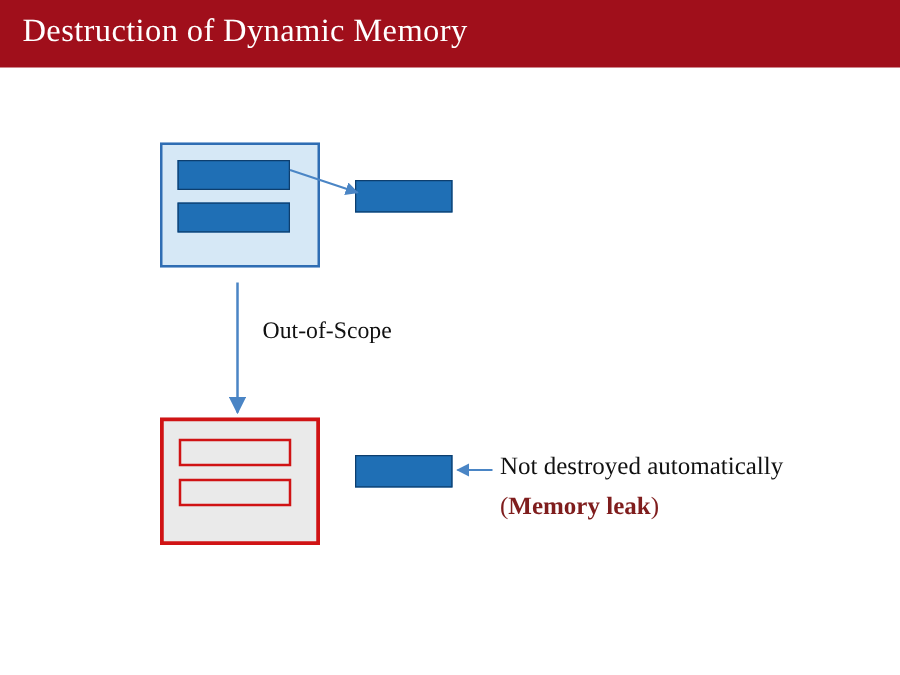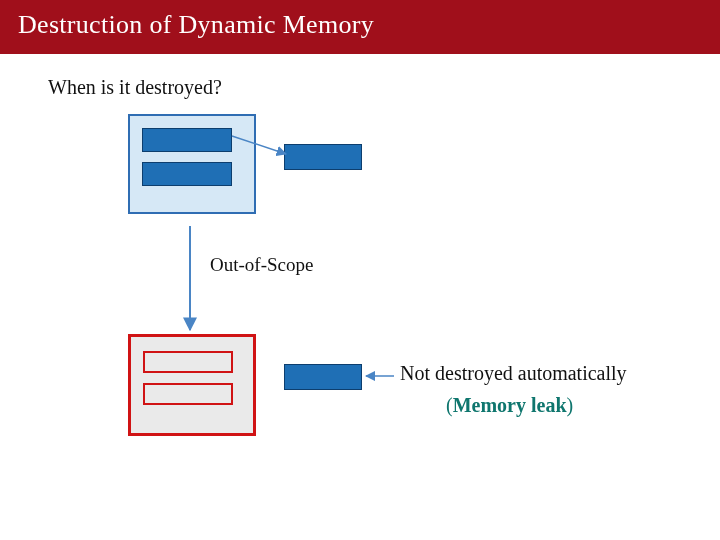--- a/index.html
+++ b/index.html
@@ -25,35 +25,34 @@
   
   .scope2 { position: absolute; left: 128px; top: 280px; width: 128px; height: 102px; background: #eaeaea; border: 3px solid #d01314; }
   .scope2 .out { position: absolute; width: 90px; height: 22px; border: 2px solid #d01314; background: transparent; }
   .scope2 .outA { left: 12px; top: 14px; }
   .scope2 .outB { left: 12px; top: 46px; }
 
   
   .heap2 { position: absolute; left: 284px; top: 310px; width: 78px; height: 26px; background: #1f6fb5; border: 1px solid #0d3e6e; }
 
   .note  { position: absolute; left: 400px; top: 308px; font-size: 20px; color: #111; }
-  .leak  { position: absolute; left: 400px; top: 340px; font-size: 20px; color: #0f766e; margin-left: 46px; }
+  .leak  { position: absolute; left: 400px; top: 340px; font-size: 20px; color: #7f1d1d; }
   .leak b { font-weight: 700; }
 
   svg.overlay { position: absolute; left: 0; top: 0; pointer-events: none; }
 </style>
 </head>
 <body>
 
 <div class="slide">
   <div class="header">
     <h1>Destruction of Dynamic Memory</h1>
   </div>
 
   <div class="body">
-    <p class="question">When is it destroyed?</p>
 
     <div class="scope1">
       <div class="slot slotA"></div>
       <div class="slot slotB"></div>
     </div>
     <div class="heap1"></div>
 
     <div class="oos">Out-of-Scope</div>
 
     <div class="scope2">

